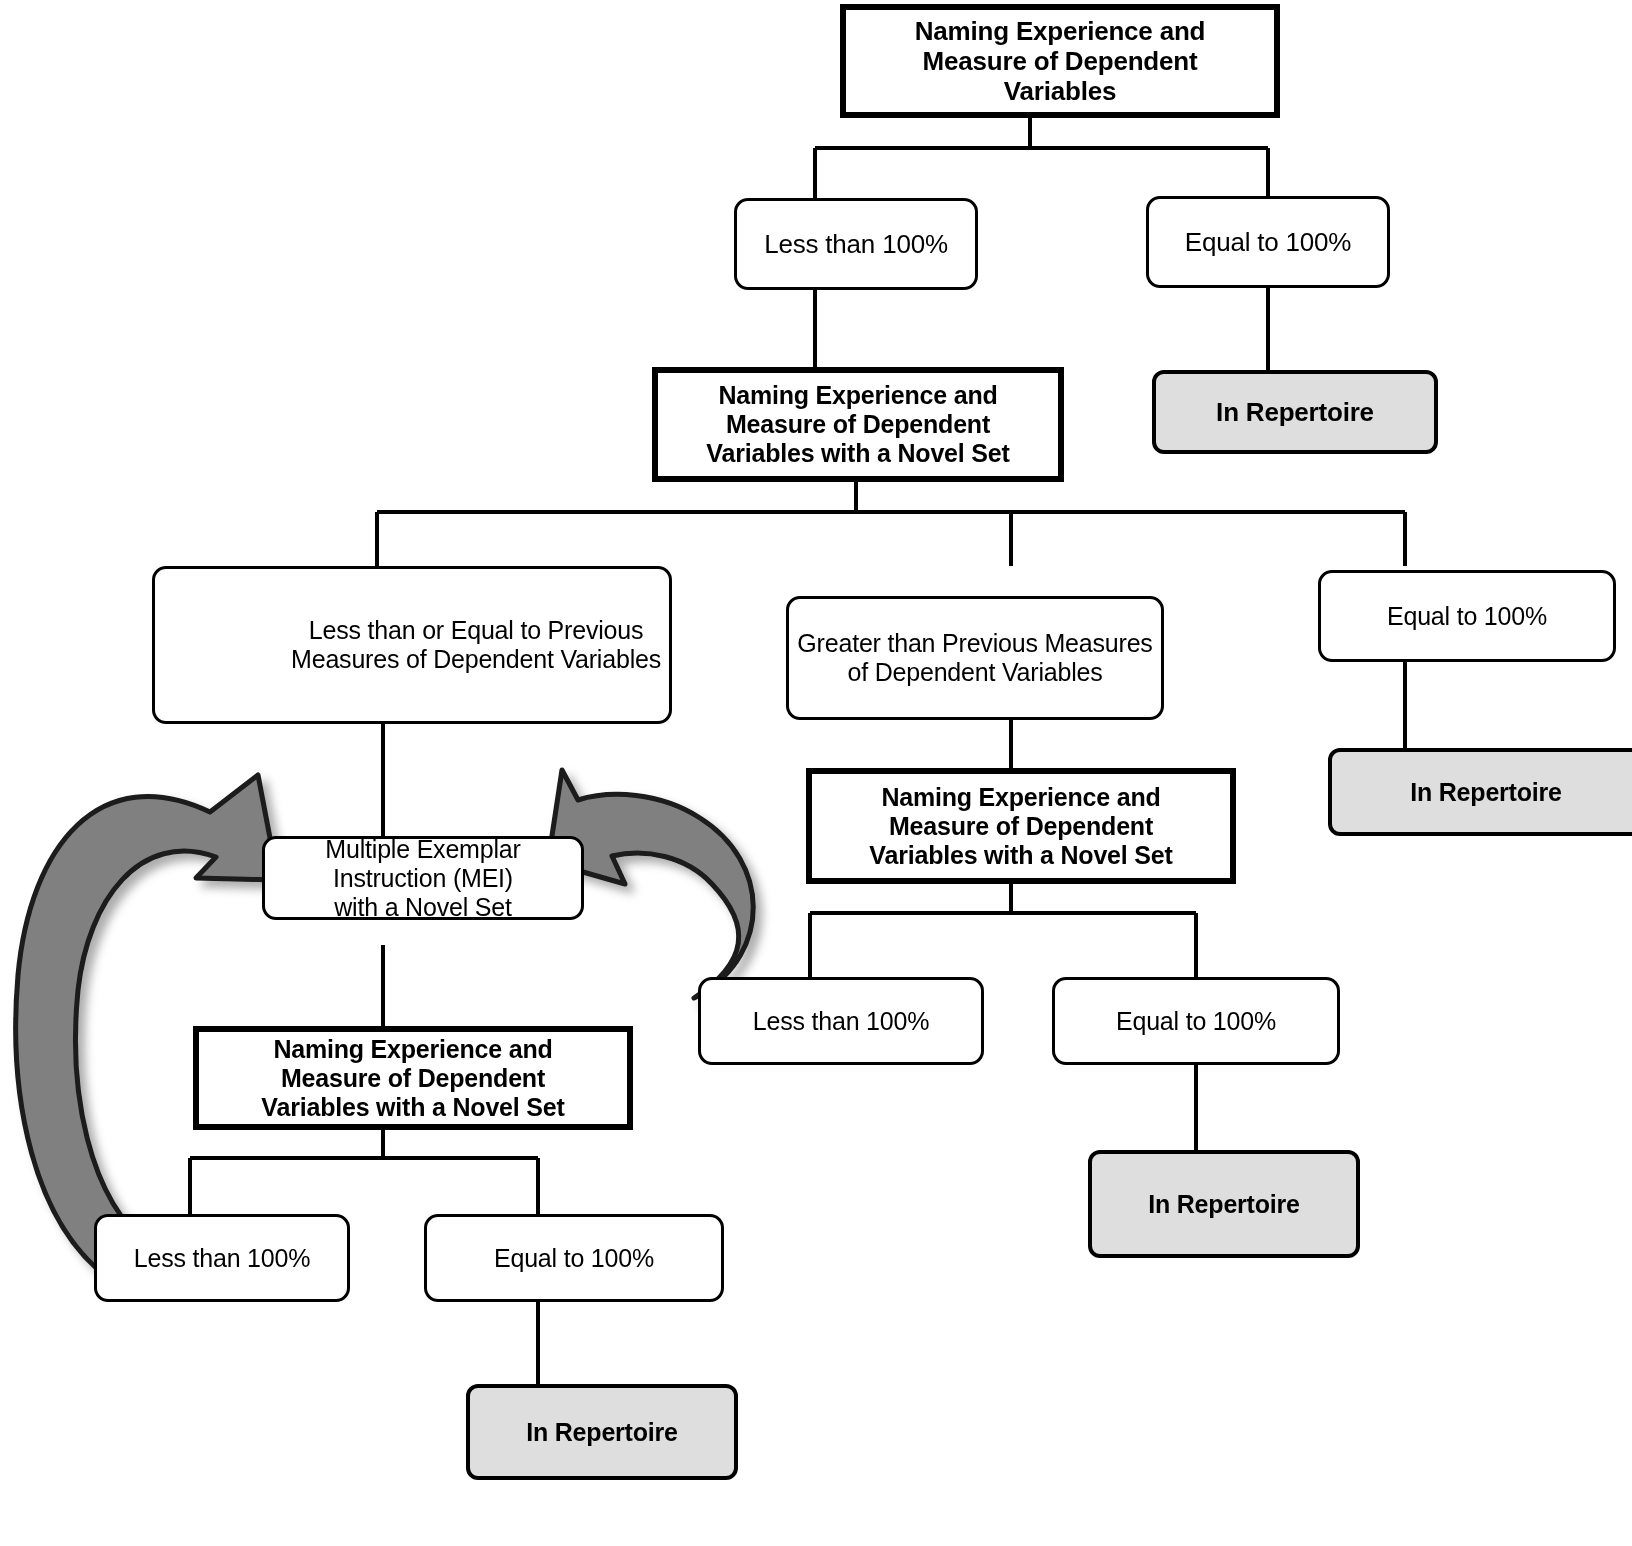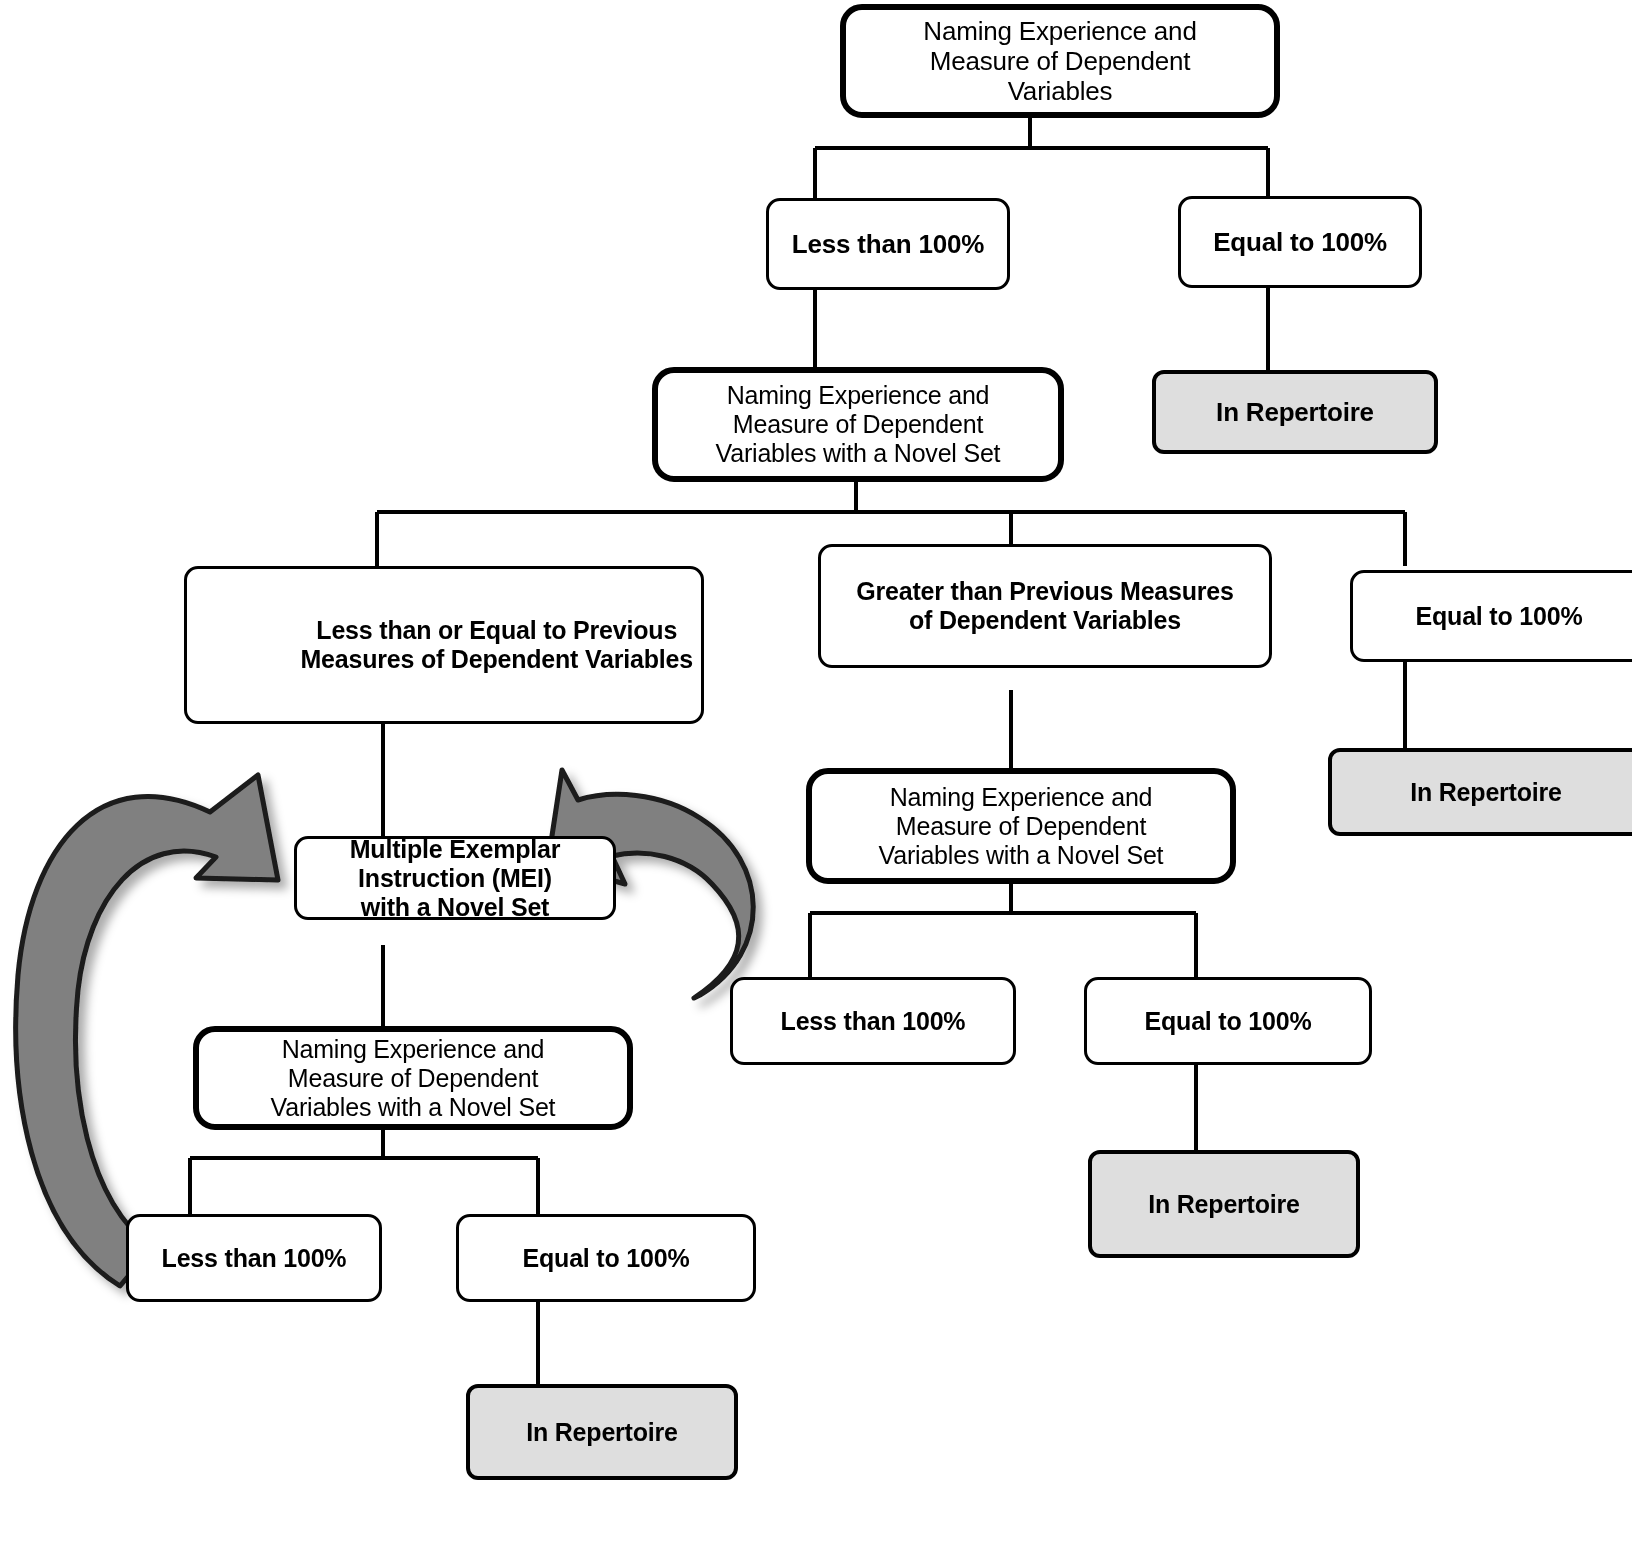--- a/index.html
+++ b/index.html
@@ -41,29 +41,28 @@
     border: 3px solid #000000;
     border-radius: 14px;
     line-height: 1.16;
     letter-spacing: -0.2px;
     padding: 2px 8px;
     z-index: 3;
   }
   
   .node.heavy {
     border-width: 6px;
-    border-radius: 22px;
-    font-weight: normal;
+    border-radius: 0;
+    font-weight: bold;
     align-items: center;
   }
   
   .node.thin {
     border-width: 3px;
-    font-weight: bold;
-    margin-left: 32px;
+    font-weight: normal;
   }
   
   .node.terminal {
     background: #dedede;
     border-width: 4px;
     border-radius: 12px;
     font-weight: bold;
     margin-left: 28px;
   }
   .node .txt {
@@ -178,21 +177,21 @@
     <span class="txt">Naming Experience and
 Measure of Dependent
 Variables with a Novel Set</span>
   </div>
 
   <div class="node thin fs-25" style="left:152px; top:566px; width:520px; height:158px;justify-content:flex-end;">
     <span class="txt">Less than or Equal to Previous
 Measures of Dependent Variables</span>
   </div>
 
-  <div class="node thin fs-25" style="left:786px; top:544px; width:454px; height:124px;">
+  <div class="node thin fs-25" style="left:786px; top:596px; width:378px; height:124px;">
     <span class="txt">Greater than Previous Measures
 of Dependent Variables</span>
   </div>
 
   <div class="node thin fs-25" style="left:1318px; top:570px; width:298px; height:92px;">
     <span class="txt">Equal to 100%</span>
   </div>
 
   <div class="node terminal fs-25" style="left:1300px; top:748px; width:316px; height:88px;">
     <span class="txt">In Repertoire</span>

